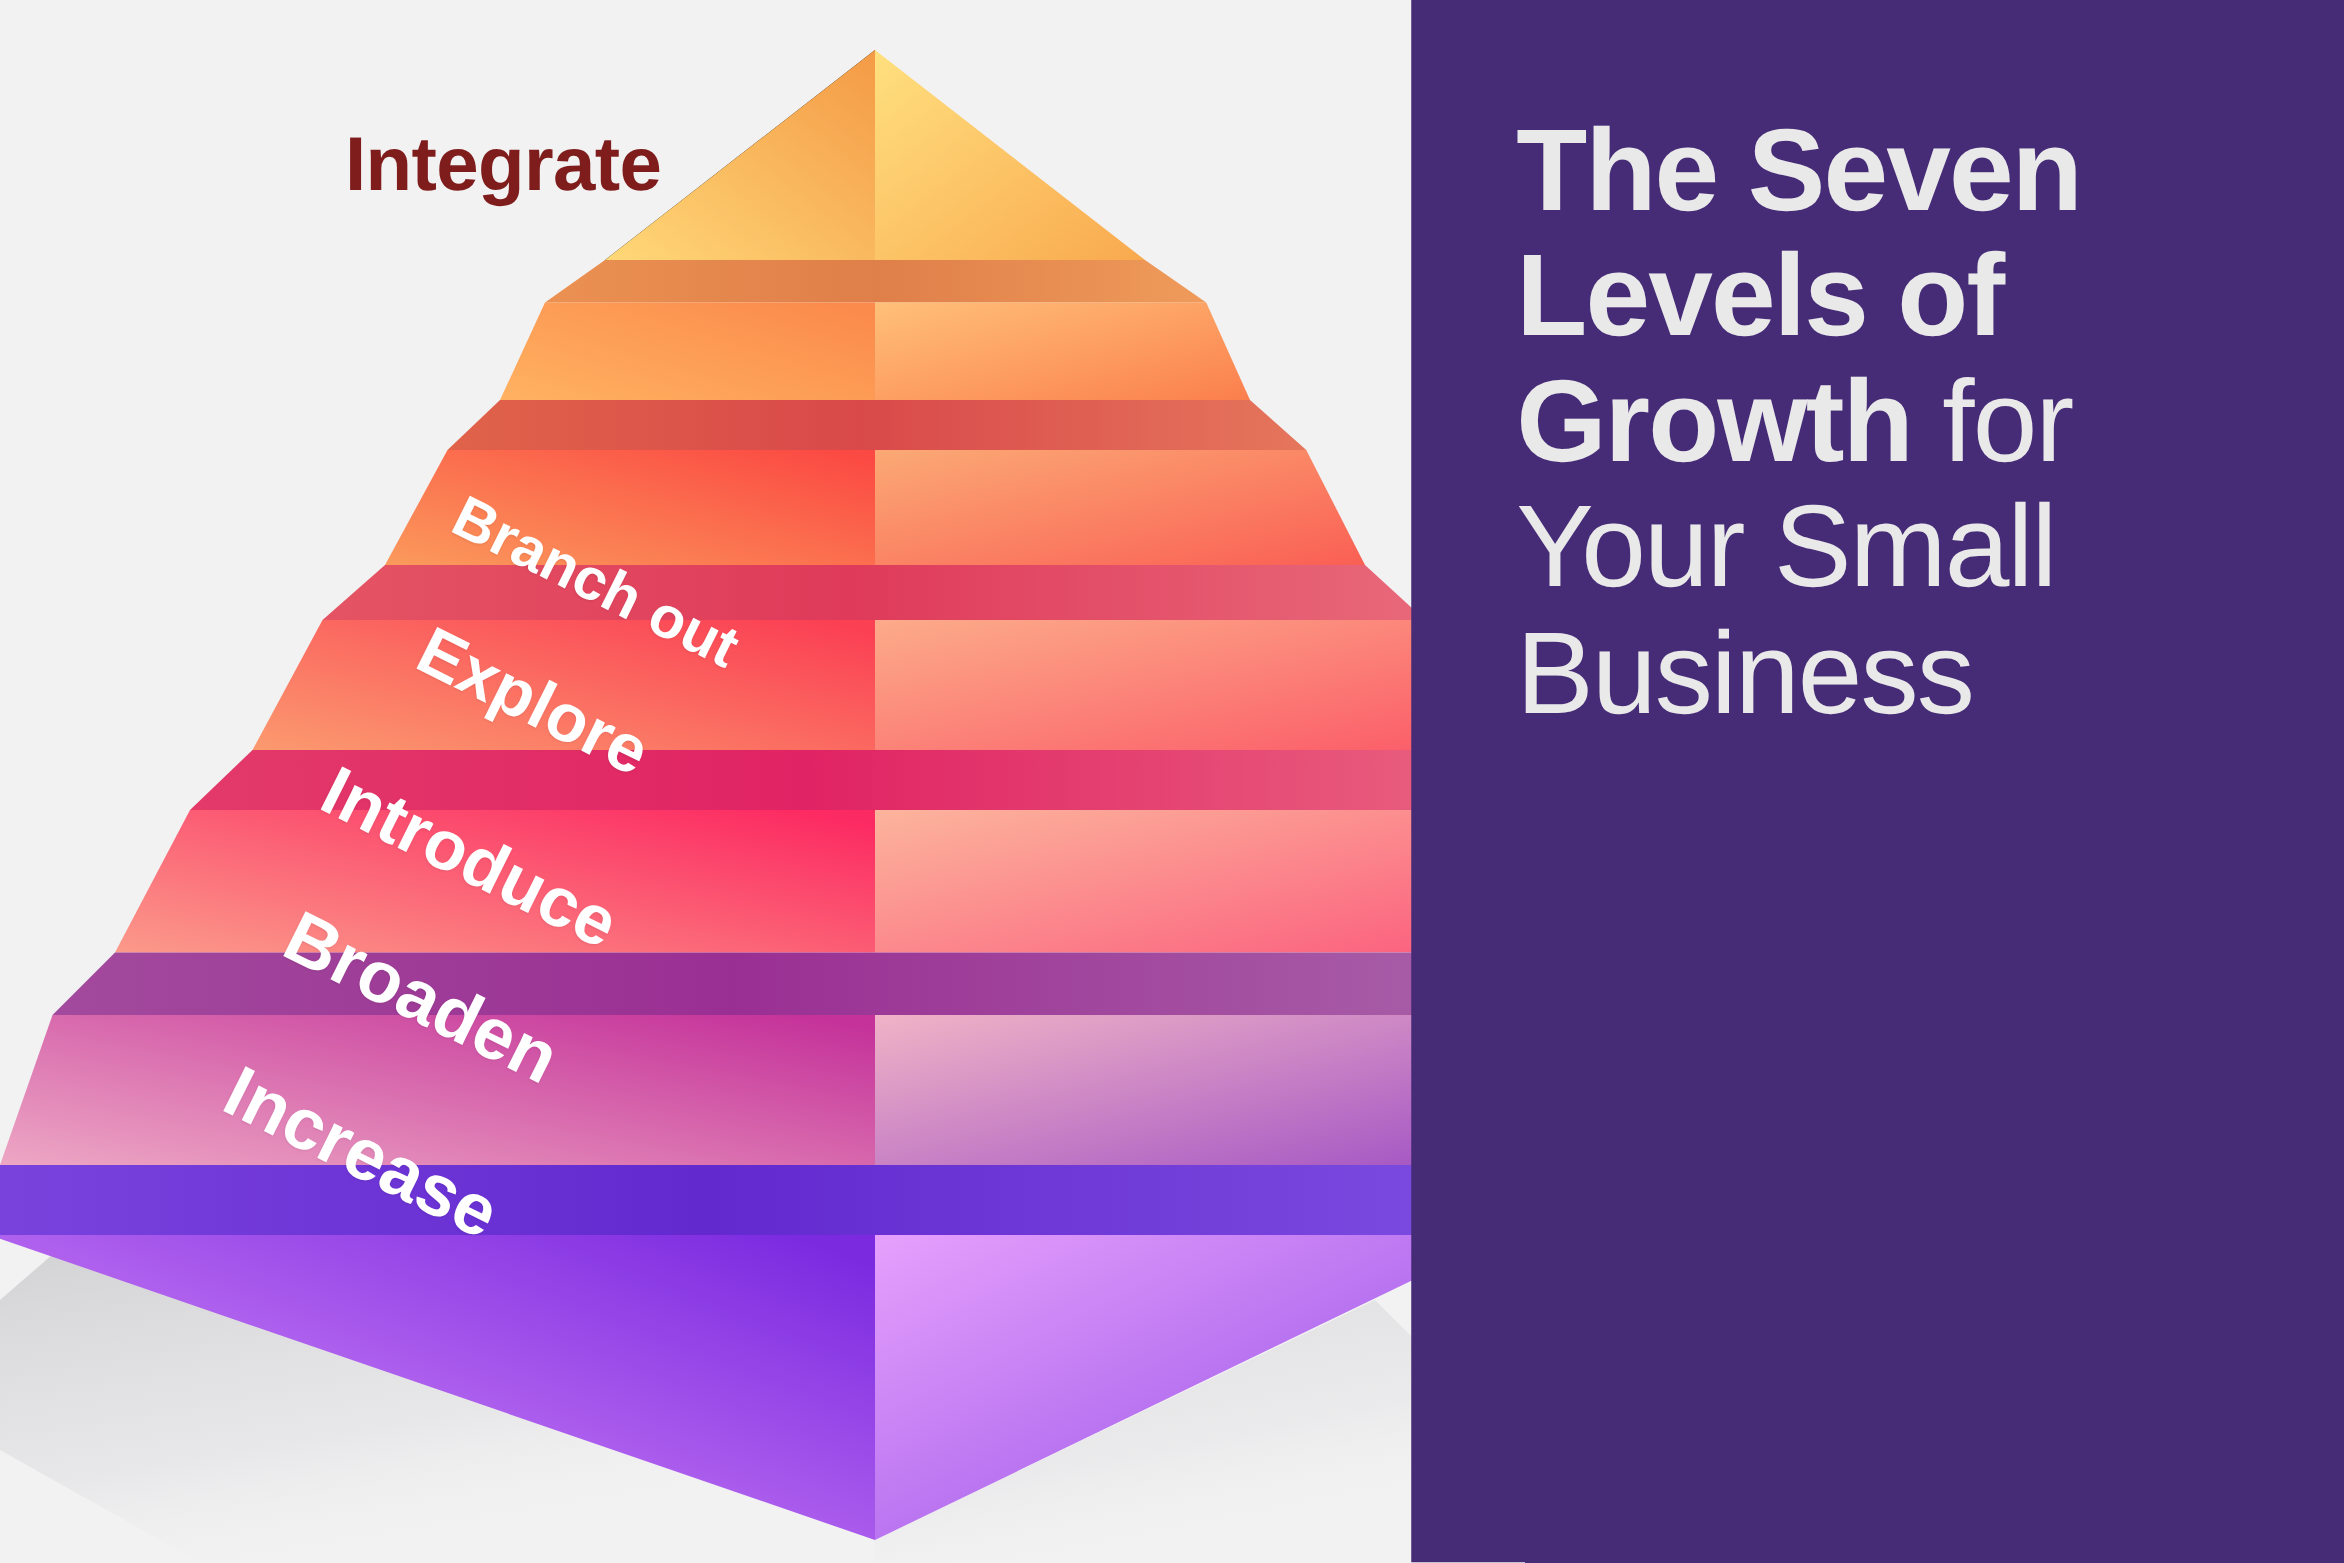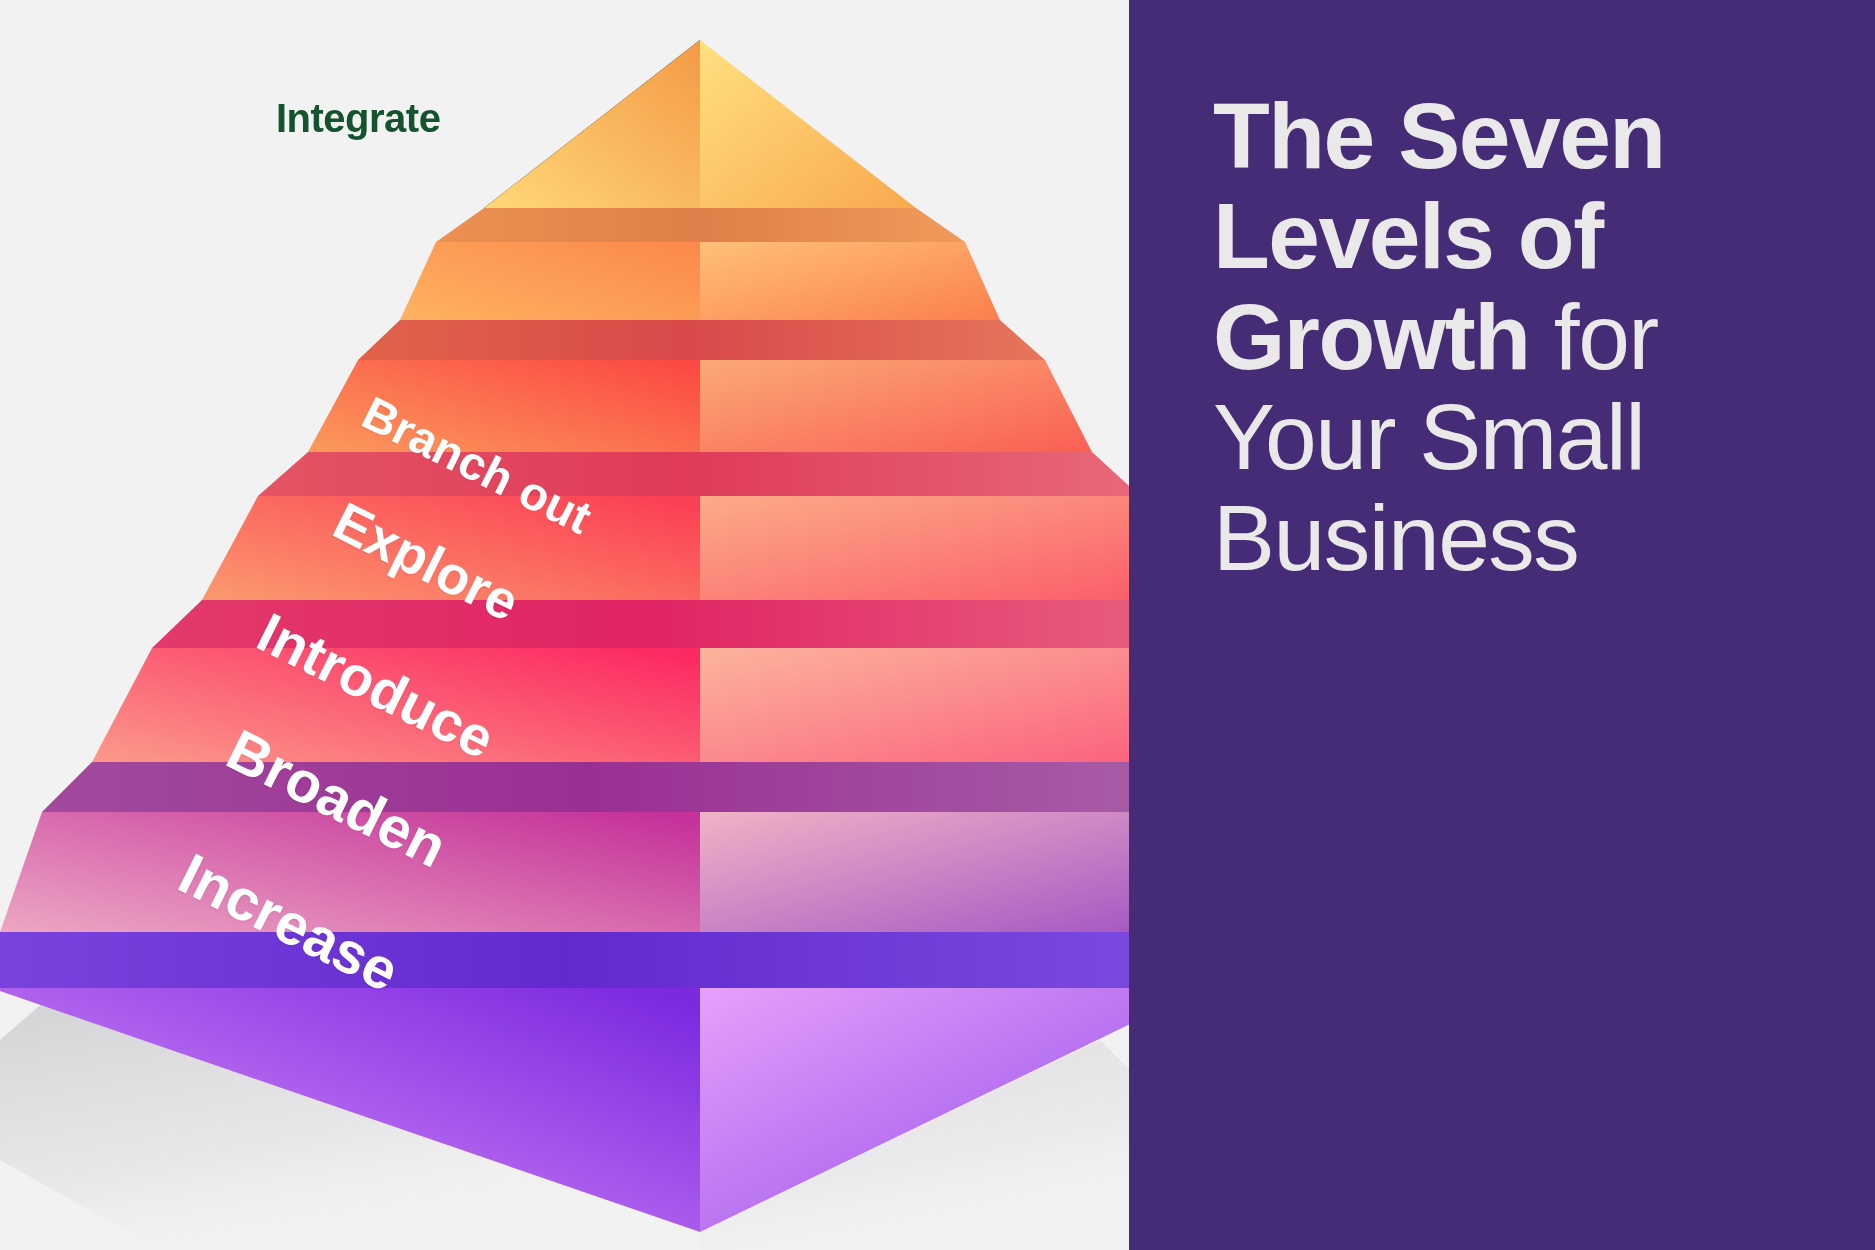--- a/index.html
+++ b/index.html
@@ -26,23 +26,23 @@
     font-weight:400;
   }
   #headline .b{font-weight:700;}
 
   
   #pyramid{position:absolute;left:0;top:0;width:1180px;height:1250px;}
 
   
   .outside-label{
     position:absolute;
-    color:#14532d;
+    color:#7f1d1d;
     font-weight:700;
-    font-size:40px;
+    font-size:61px;
     letter-spacing:-0.5px;
     white-space:nowrap;
   }
   #lbl-integrate{left:276px;top:96px;}
   #lbl-consolidate{left:127px;top:212px;}
 
   
   .band-label{
     position:absolute;
     color:#ffffff;

